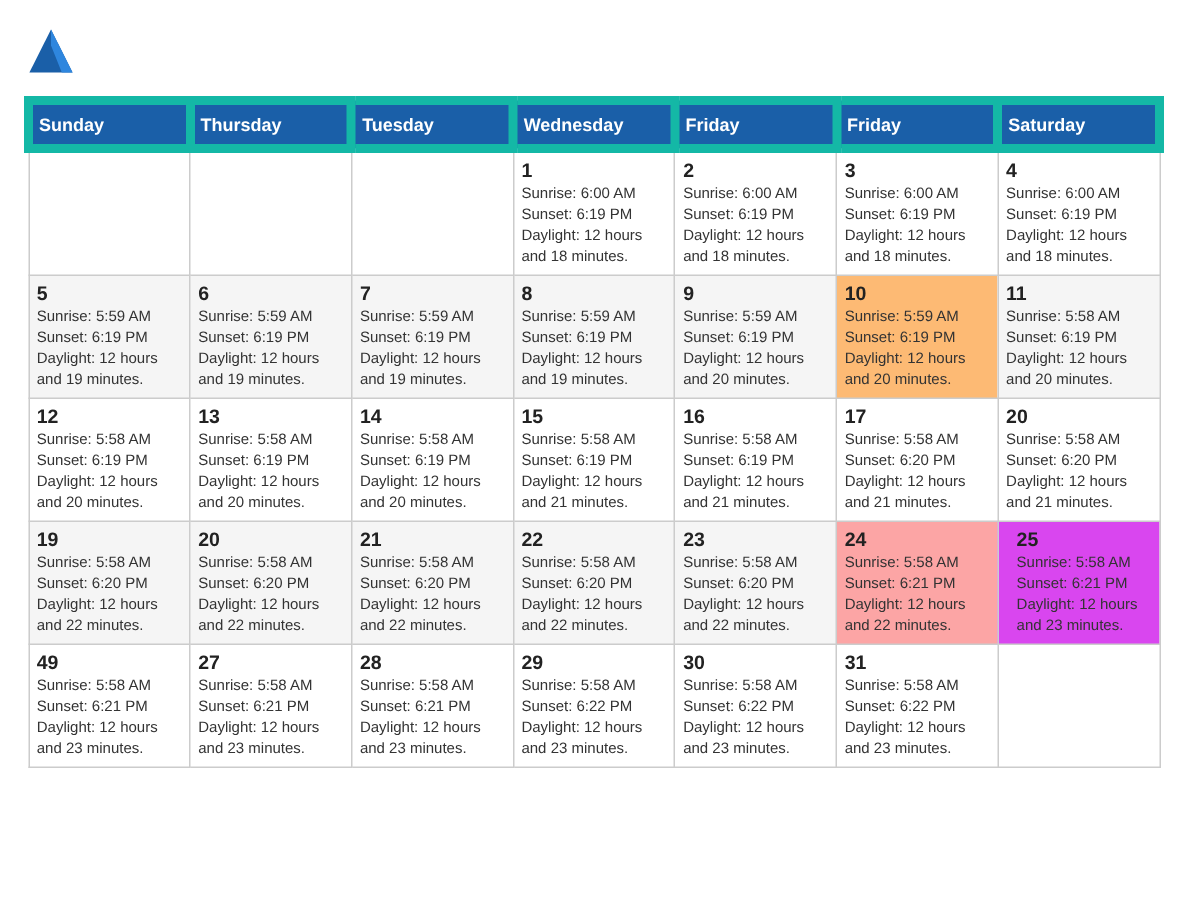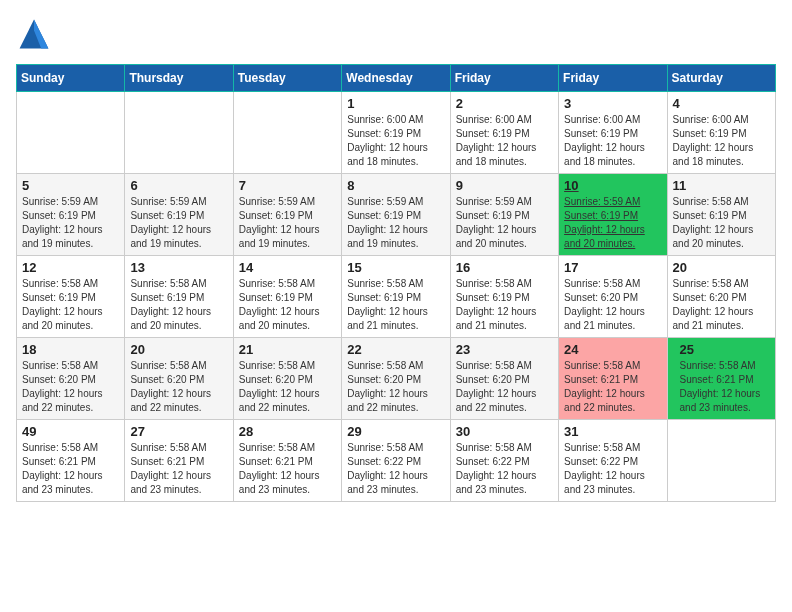--- a/index.html
+++ b/index.html
@@ -56,21 +56,21 @@
       width: 100%;
       border-collapse: collapse;
     }
     .calendar th {
       background: #1a5fa8;
       color: #fff;
       font-size: 12px;
       font-weight: bold;
       padding: 6px 4px;
       text-align: left;
-      border: 1px solid #14b8a6;
+      border: 6px solid #14b8a6;
     }
     .calendar td {
       border: 1px solid #ccc;
       vertical-align: top;
       padding: 4px 5px;
       width: 108px;
       min-height: 80px;
       background: #fff;
       font-size: 10px;
       color: #333;
@@ -189,21 +189,21 @@
 Daylight: 12 hours
 and 19 minutes.</div>
         </td>
         <td style="background: rgb(245, 245, 245);">
           <span class="day-num">9</span>
           <div class="day-info" style="white-space: pre-line;">Sunrise: 5:59 AM
 Sunset: 6:19 PM
 Daylight: 12 hours
 and 20 minutes.</div>
         </td>
-        <td style="background: #22c55e; text-decoration: underline;">
+        <td style="background: #fdba74;">
           <span class="day-num">10</span>
           <div class="day-info" style="white-space: pre-line;">Sunrise: 5:59 AM
 Sunset: 6:19 PM
 Daylight: 12 hours
 and 20 minutes.</div>
         </td>
         <td style="background: rgb(245, 245, 245); margin-top: 43px;">
           <span class="day-num">11</span>
           <div class="day-info" style="white-space: pre-line;">Sunrise: 5:58 AM
 Sunset: 6:19 PM
@@ -257,21 +257,21 @@
         <td>
           <span class="day-num">20</span>
           <div class="day-info" style="white-space: pre-line;">Sunrise: 5:58 AM
 Sunset: 6:20 PM
 Daylight: 12 hours
 and 21 minutes.</div>
         </td>
       </tr>
       <tr>
         <td style="background: rgb(245, 245, 245);">
-          <span class="day-num">18</span>
+          <span class="day-num">19</span>
           <div class="day-info" style="white-space: pre-line;">Sunrise: 5:58 AM
 Sunset: 6:20 PM
 Daylight: 12 hours
 and 22 minutes.</div>
         </td>
         <td style="background: rgb(245, 245, 245);">
           <span class="day-num">20</span>
           <div class="day-info" style="white-space: pre-line;">Sunrise: 5:58 AM
 Sunset: 6:20 PM
 Daylight: 12 hours
@@ -298,21 +298,21 @@
 Daylight: 12 hours
 and 22 minutes.</div>
         </td>
         <td style="background: #fca5a5;">
           <span class="day-num">24</span>
           <div class="day-info" style="white-space: pre-line;">Sunrise: 5:58 AM
 Sunset: 6:21 PM
 Daylight: 12 hours
 and 22 minutes.</div>
         </td>
-        <td style="background: #22c55e; padding-left: 12px;">
+        <td style="background: #d946ef; padding-left: 12px;">
           <span class="day-num">25</span>
           <div class="day-info" style="white-space: pre-line;">Sunrise: 5:58 AM
 Sunset: 6:21 PM
 Daylight: 12 hours
 and 23 minutes.</div>
         </td>
       </tr>
       <tr>
         <td>
           <span class="day-num">49</span>

